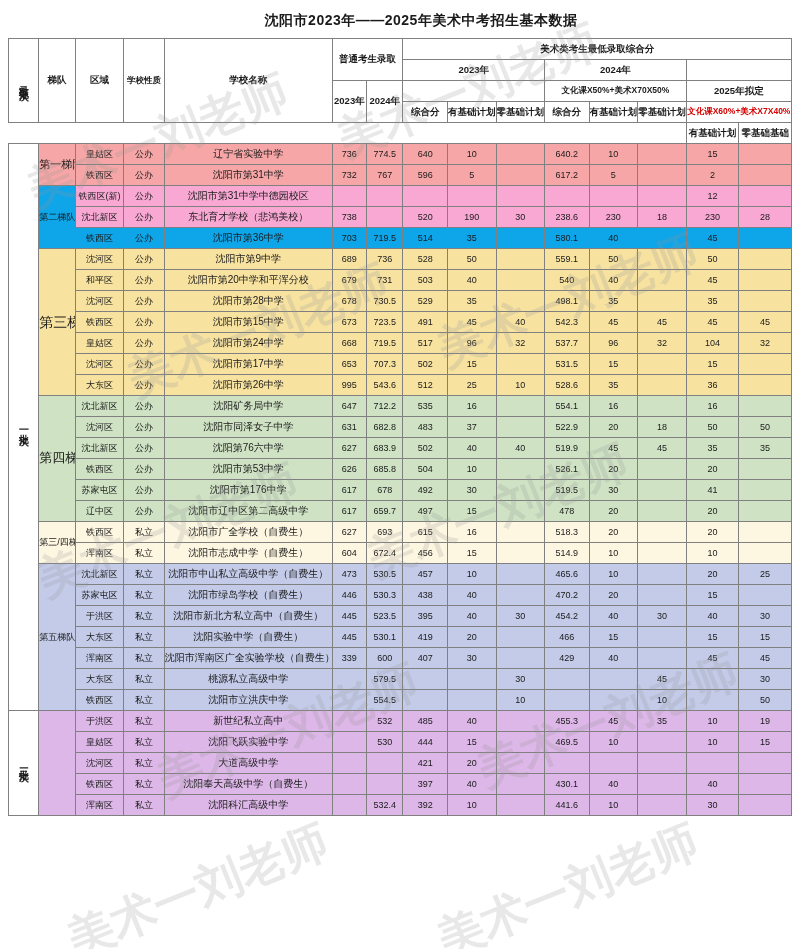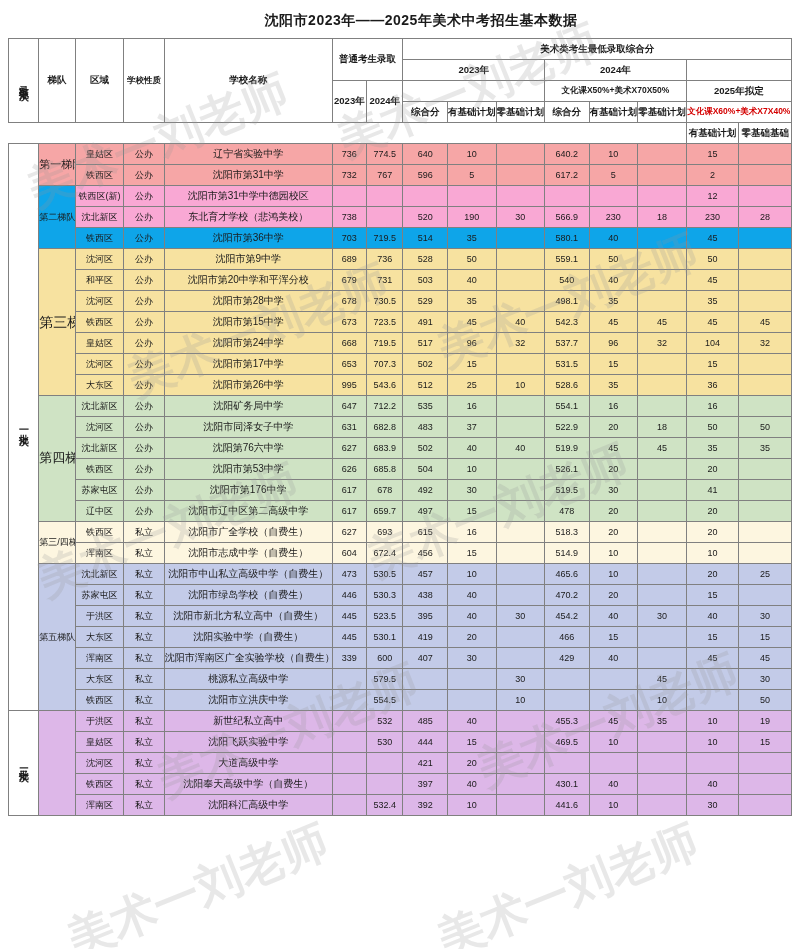--- a/index.html
+++ b/index.html
@@ -206,21 +206,21 @@
         </tr>
         <tr>
           <td class="c-t2a">沈北新区</td>
           <td class="c-t2a">公办</td>
           <td class="c-t2a school">东北育才学校（悲鸿美校）</td>
           <td class="c-t2a">738</td>
           <td class="c-t2a"></td>
           <td class="c-t2a">520</td>
           <td class="c-t2a">190</td>
           <td class="c-t2a">30</td>
-          <td class="c-t2a">566.9</td>
+          <td class="c-t2a">238.6</td>
           <td class="c-t2a">230</td>
           <td class="c-t2a">18</td>
           <td class="c-t2a">230</td>
           <td class="c-t2a">28</td>
         </tr>
         <tr>
           <td class="c-t2b">铁西区</td>
           <td class="c-t2b">公办</td>
           <td class="c-t2b school">沈阳市第36中学</td>
           <td class="c-t2b">703</td>

